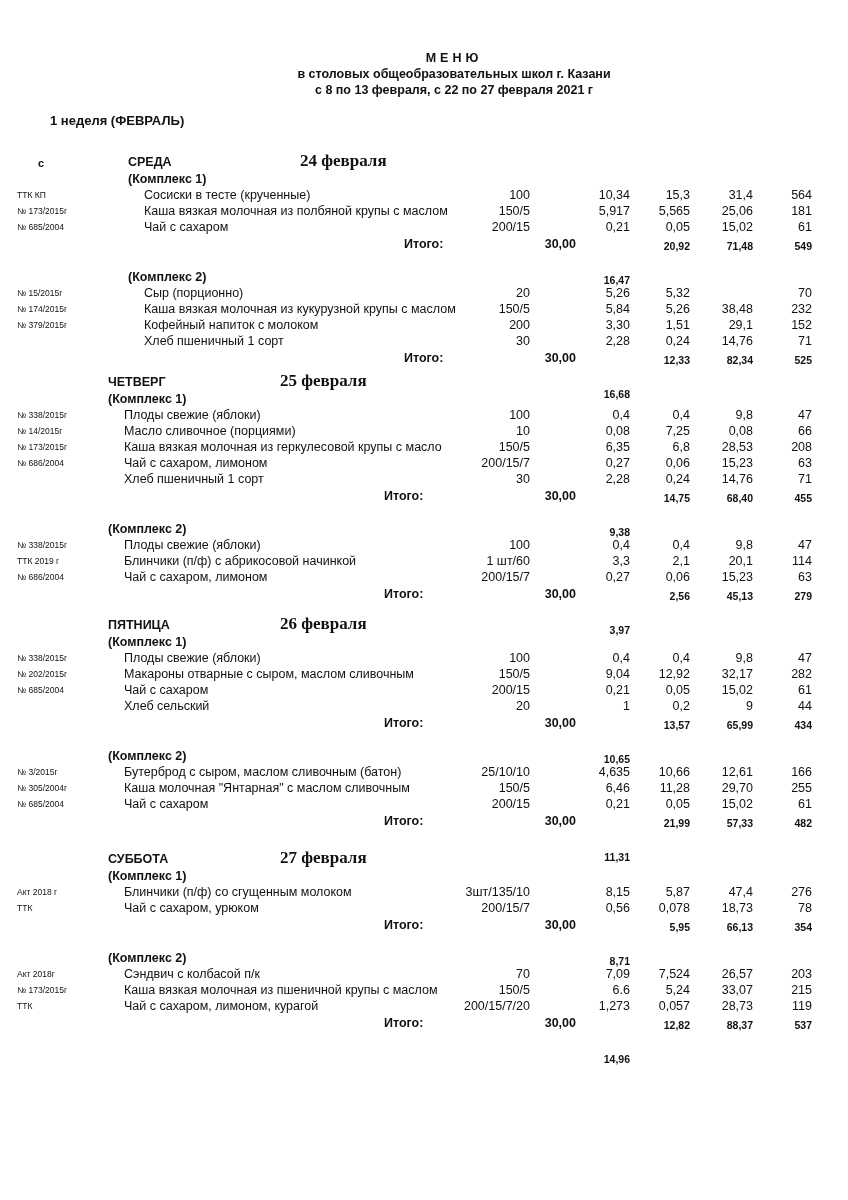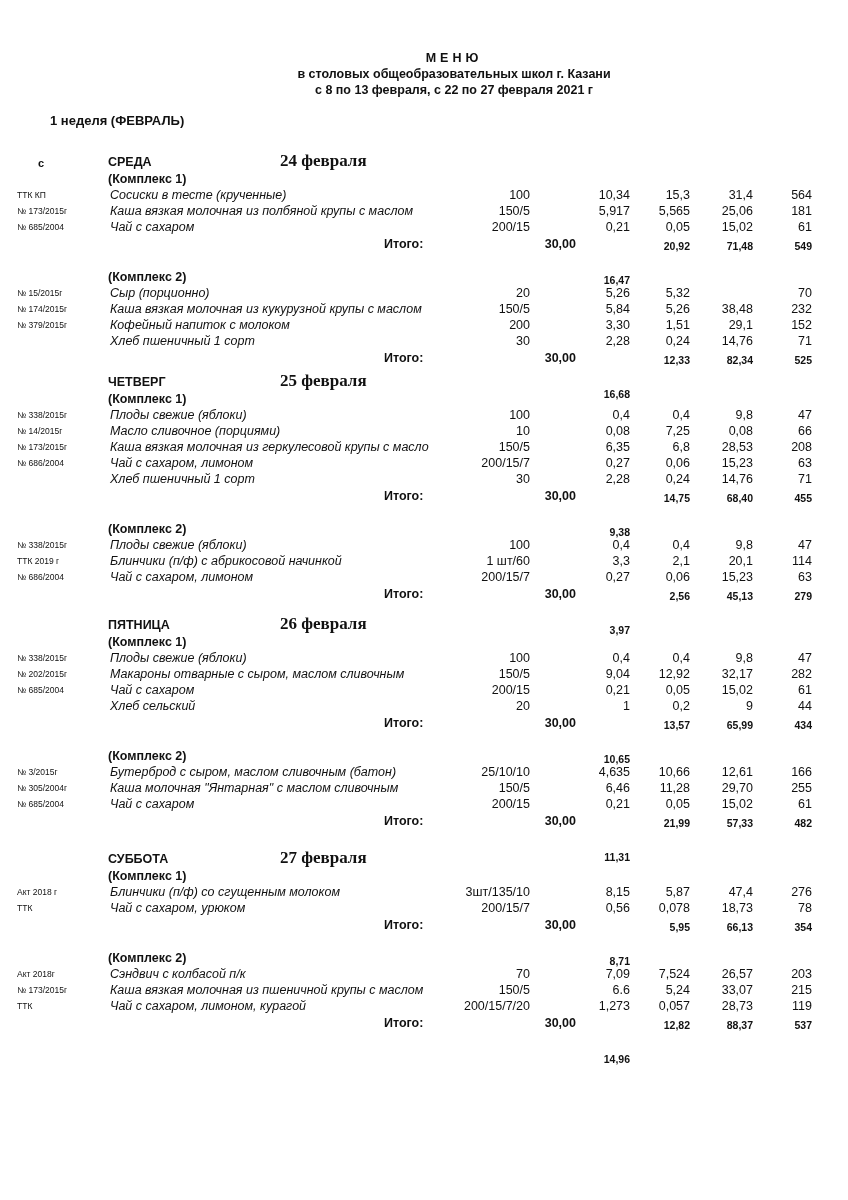--- a/index.html
+++ b/index.html
@@ -14,21 +14,21 @@
 
     .day { position: absolute; left: 0; width: 848px; }
     .day-head { position: relative; height: 16px; }
     .day-name { position: absolute; left: 108px; top: 0; font-weight: bold; font-size: 12.5px; }
     .day-date { position: absolute; left: 280px; top: -4px; font-family: "Liberation Serif", serif; font-weight: bold; font-size: 17px; }
 
     .complex { position: relative; }
     .complex-label { position: relative; height: 16px; padding-left: 108px; font-weight: bold; font-size: 12.5px; line-height: 16px; }
     .row { position: relative; height: 16px; font-size: 12.5px; line-height: 16px; }
     .row .code { position: absolute; right: 741px; width: 90px; font-size: 8.5px; white-space: nowrap; }
-    .row .name { position: absolute; left: 110px; white-space: nowrap; font-style: italic; }
+    .row .name { position: absolute; left: 124px; white-space: nowrap; }
     .row .portion { position: absolute; right: 318px; text-align: right; white-space: nowrap; }
     .row .c1 { position: absolute; right: 218px; text-align: right; }
     .row .c2 { position: absolute; right: 158px; text-align: right; }
     .row .c3 { position: absolute; right: 95px; text-align: center; }
     .row .c4 { position: absolute; right: 36px; text-align: right; }
 
     .total { position: relative; height: 18px; line-height: 18px; font-weight: bold; }
     .total .label { position: absolute; left: 384px; font-size: 12.5px; }
     .total .price { position: absolute; right: 272px; font-size: 12.5px; }
     .total .c1 { position: absolute; right: 218px; font-size: 10.5px; top: 2px; margin-top: 34px; }
@@ -44,21 +44,21 @@
   <div class="header">
     <div class="title">МЕНЮ</div>
     <div class="line">в столовых общеобразовательных школ г. Казани</div>
     <div class="line">с 8  по  13  февраля, с 22  по  27 февраля  2021 г</div>
   </div>
 
   <div class="week">1 неделя (ФЕВРАЛЬ)</div>
   <div class="stray">с</div>
 
   <div id="days">
-      <div class="day" style="top: 155px;">
+      <div class="day" style="top: 155px; padding-left: 20px;">
         <div class="day-head">
           <span class="day-name">СРЕДА</span>
           <span class="day-date">24  февраля</span>
         </div>
         <div class="complex">
           <div class="complex-label">(Комплекс 1)</div>
           <div class="row">
             <span class="code">ТТК КП</span>
             <span class="name">Сосиски в тесте (крученные)</span>
             <span class="portion">100</span>

